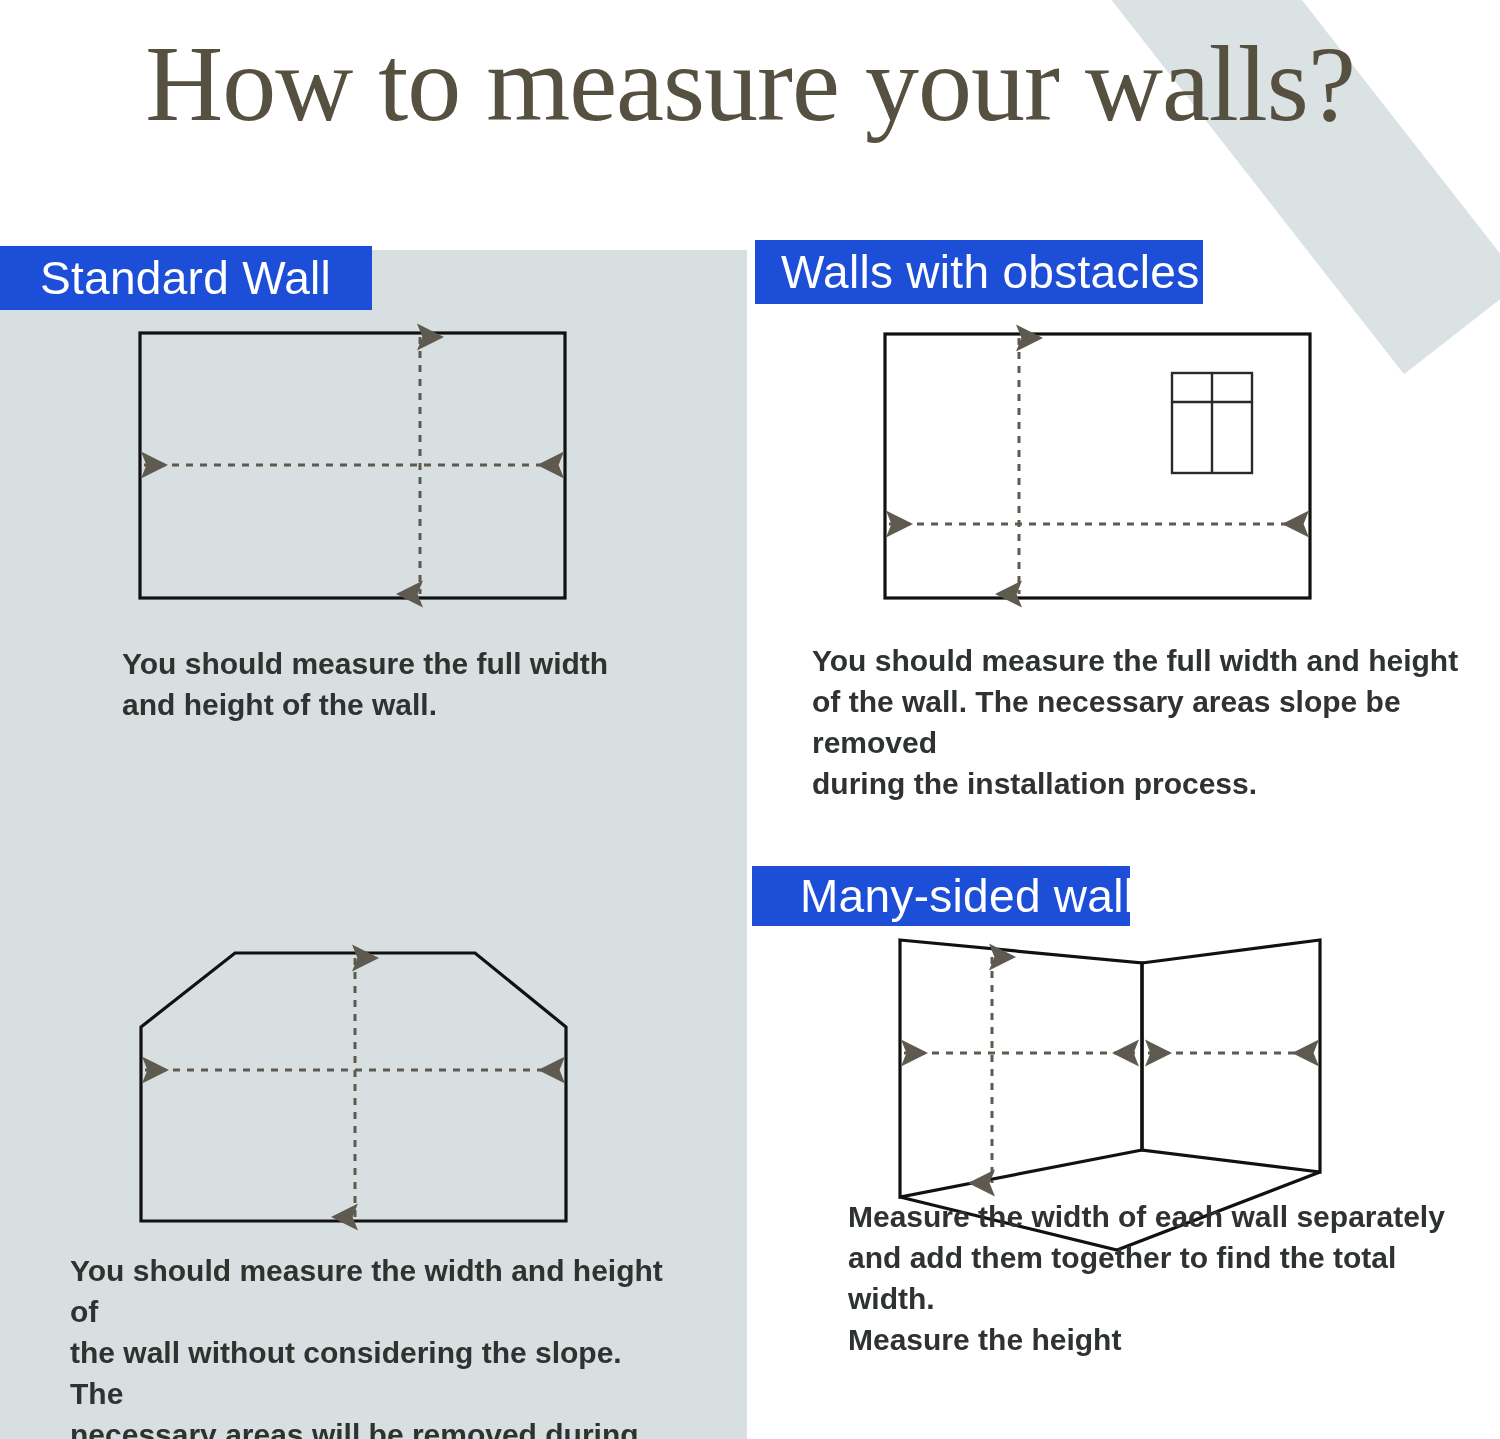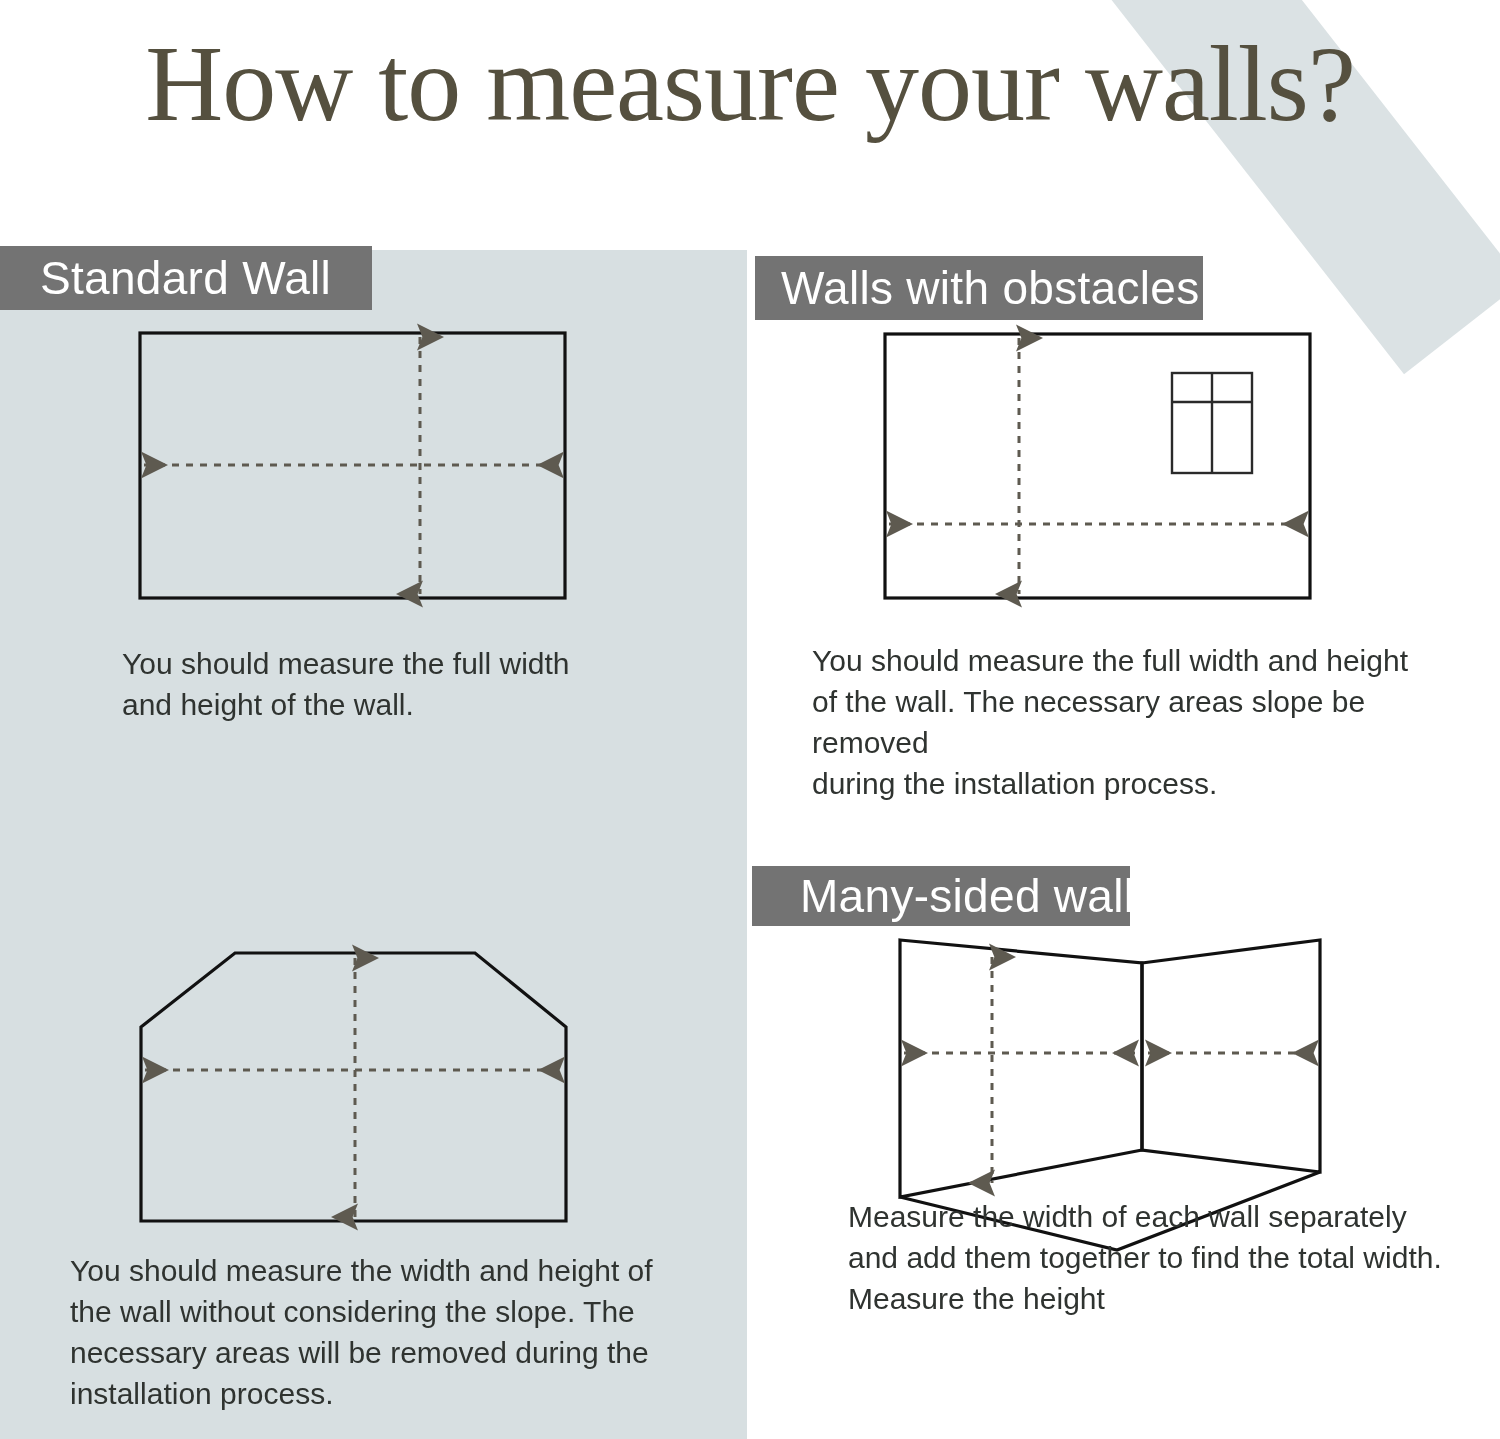--- a/index.html
+++ b/index.html
@@ -37,50 +37,51 @@
     font-size:108px;
     line-height:120px;
     color:#55503f;
     letter-spacing:-1px;
     white-space:nowrap;
   }
 
   
   .band{
     position:absolute;
-    background:#737373;
+    background:#1d4ed8;
     color:#ffffff;
     font-family:"Liberation Sans",sans-serif;
     font-size:46px;
     line-height:1;
     display:flex;
     align-items:center;
     letter-spacing:0.3px;
     white-space:nowrap;
   }
   .band-standard{left:0;top:246px;width:372px;height:64px;padding-left:40px;box-sizing:border-box;}
-  .band-obstacles{left:755px;top:256px;width:448px;height:64px;padding-left:26px;box-sizing:border-box;}
+  .band-obstacles{left:755px;top:240px;width:448px;height:64px;padding-left:26px;box-sizing:border-box;}
   .band-sloping{left:0;top:862px;width:368px;height:64px;padding-left:62px;box-sizing:border-box;}
   .band-manysided{left:752px;top:866px;width:378px;height:60px;padding-left:48px;box-sizing:border-box;}
 
   
   .diagram{position:absolute;}
   .d-standard{left:110px;top:315px;width:490px;height:305px;}
   .d-obstacles{left:860px;top:318px;width:480px;height:300px;}
   .d-sloping{left:110px;top:930px;width:490px;height:312px;}
   .d-manysided{left:870px;top:925px;width:480px;height:340px;}
 
   
   .caption{
     position:absolute;
     font-family:"Liberation Sans",sans-serif;
     color:#2f3330;
     font-size:30px;
     line-height:41px;
     white-space:pre-line;
+    font-weight:bold;
   }
   .cap-standard{left:122px;top:643px;width:520px;}
   .cap-obstacles{left:812px;top:640px;width:660px;}
   .cap-sloping{left:70px;top:1250px;width:610px;}
   .cap-manysided{left:848px;top:1196px;width:620px;}
 </style>
 </head>
 <body>
 
 <div id="stage">

